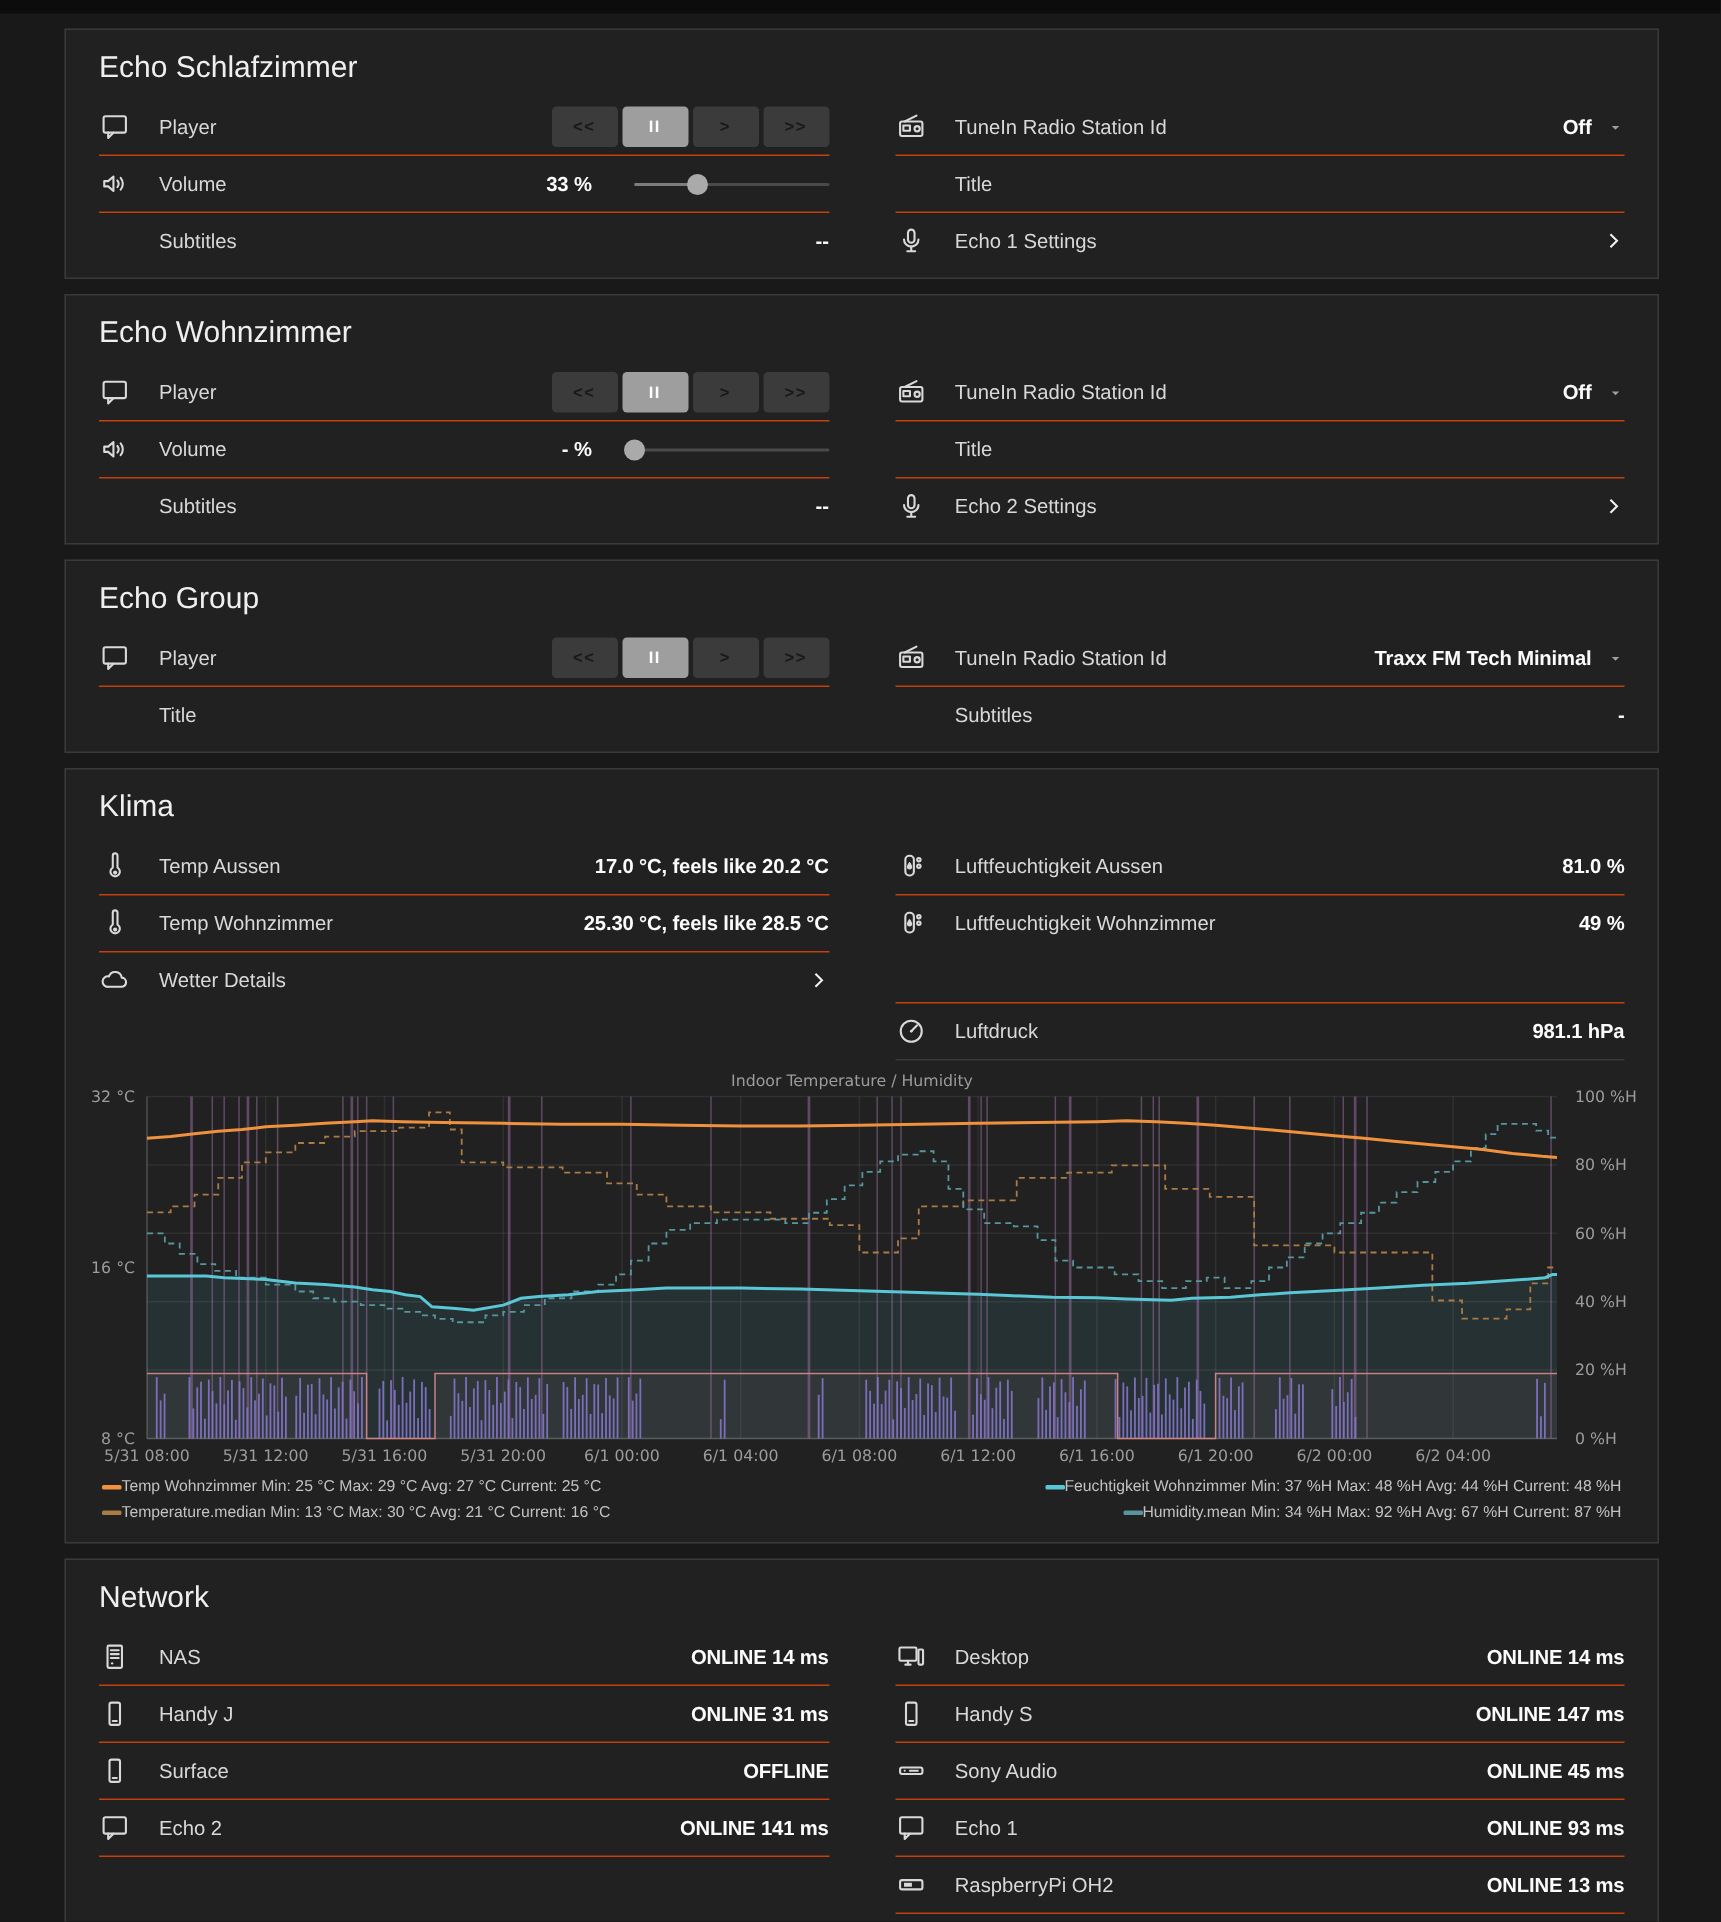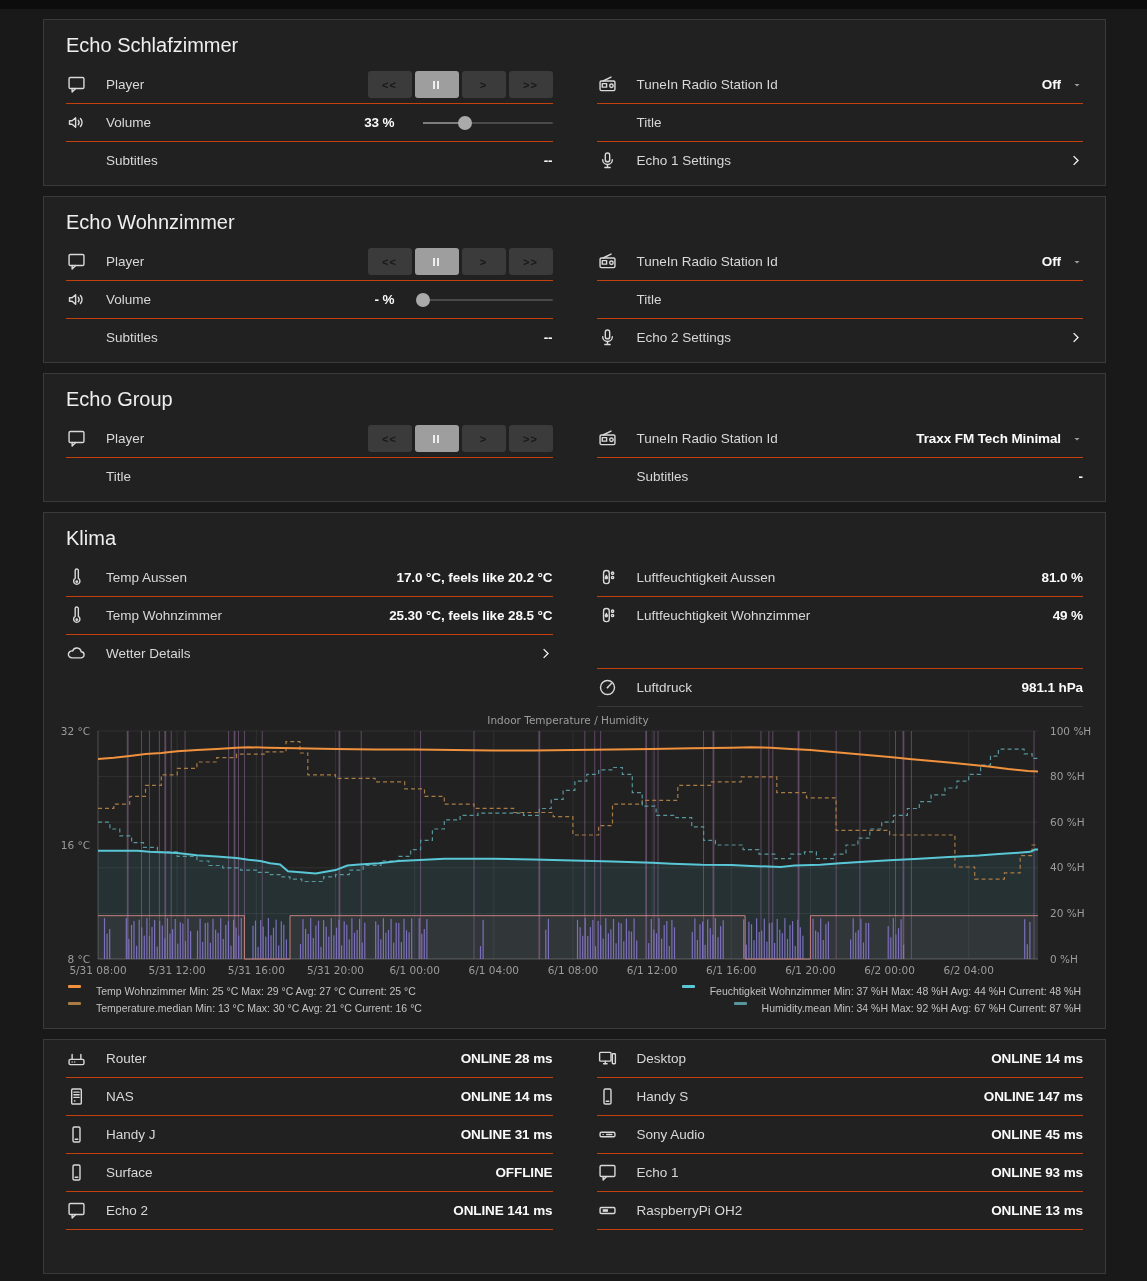--- a/index.html
+++ b/index.html
@@ -28,21 +28,21 @@
   .dd{margin-left:auto;display:flex;align-items:center;gap:10px;}
   .dd .rvalue{margin-left:0;}
   .caret{width:12px;height:12px;}
   .chev{width:15px;height:15px;stroke:#f0f0f0;fill:none;stroke-width:2.2;margin-left:auto;}
   .chart-wrap{padding:2px 0 0;}
   #chartsvg{display:block;width:1062px;margin:0 auto;}
   #chartsvg text{font-family:"DejaVu Sans",sans-serif;font-size:10.5px;fill:#9c9c9c;}
   .legend{display:flex;justify-content:space-between;padding:2px 24px 14px;font-size:10.5px;color:#c2c2c2;}
   .lgcol{display:flex;flex-direction:column;gap:5px;}
   .lgcol.rt{align-items:flex-end;}
-  .lgitem{display:flex;align-items:flex-start;gap:15px;white-space:nowrap;}
+  .lgitem{display:flex;align-items:center;gap:0;white-space:nowrap;}
   .lg-dash{width:13px;height:3px;border-radius:1px;display:inline-block;}
   .hidden-defs{position:absolute;width:0;height:0;overflow:hidden;}
 </style>
 </head>
 <body>
 
 <svg class="hidden-defs" aria-hidden="true">
   <defs>
     <symbol id="i-chat" viewBox="0 0 24 24">
         <rect x="3.5" y="4" width="17" height="12.5" rx="1.5"></rect>
@@ -709,31 +709,23 @@
           <div class="lgitem">
             <span class="lg-dash" style="background: rgb(86, 150, 156);"></span>
             <span>Humidity.mean  Min: 34 %H  Max: 92 %H  Avg: 67 %H  Current: 87 %H</span>
           </div>
         </div>
     </div>
   </div>
 </div>
 
 <div class="card">
+  <div class="card-title">Network</div>
   <div class="cols">
     <div class="col">
-      <div class="row">
-        <span class="ric">
-            <svg class="ic">
-              <use href="#i-router"></use>
-            </svg>
-          </span>
-        <span class="rlabel">Router</span>
-        <span class="rvalue">ONLINE 28 ms</span>
-      </div>
       <div class="row">
         <span class="ric">
             <svg class="ic">
               <use href="#i-nas"></use>
             </svg>
           </span>
         <span class="rlabel">NAS</span>
         <span class="rvalue">ONLINE 14 ms</span>
       </div>
       <div class="row">

